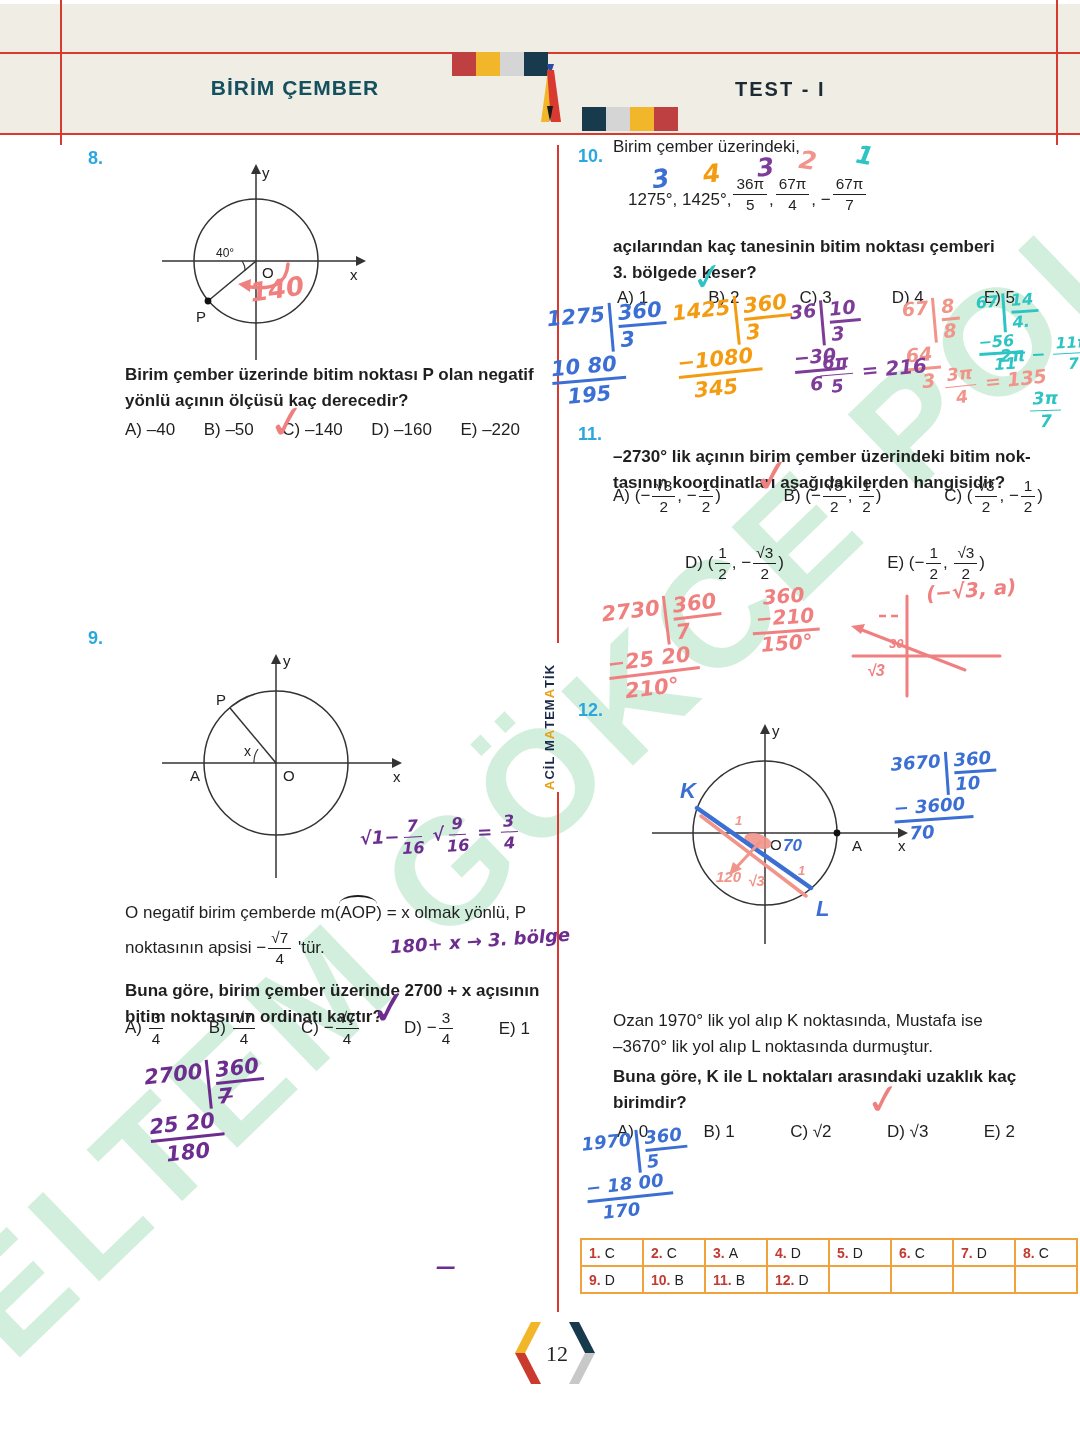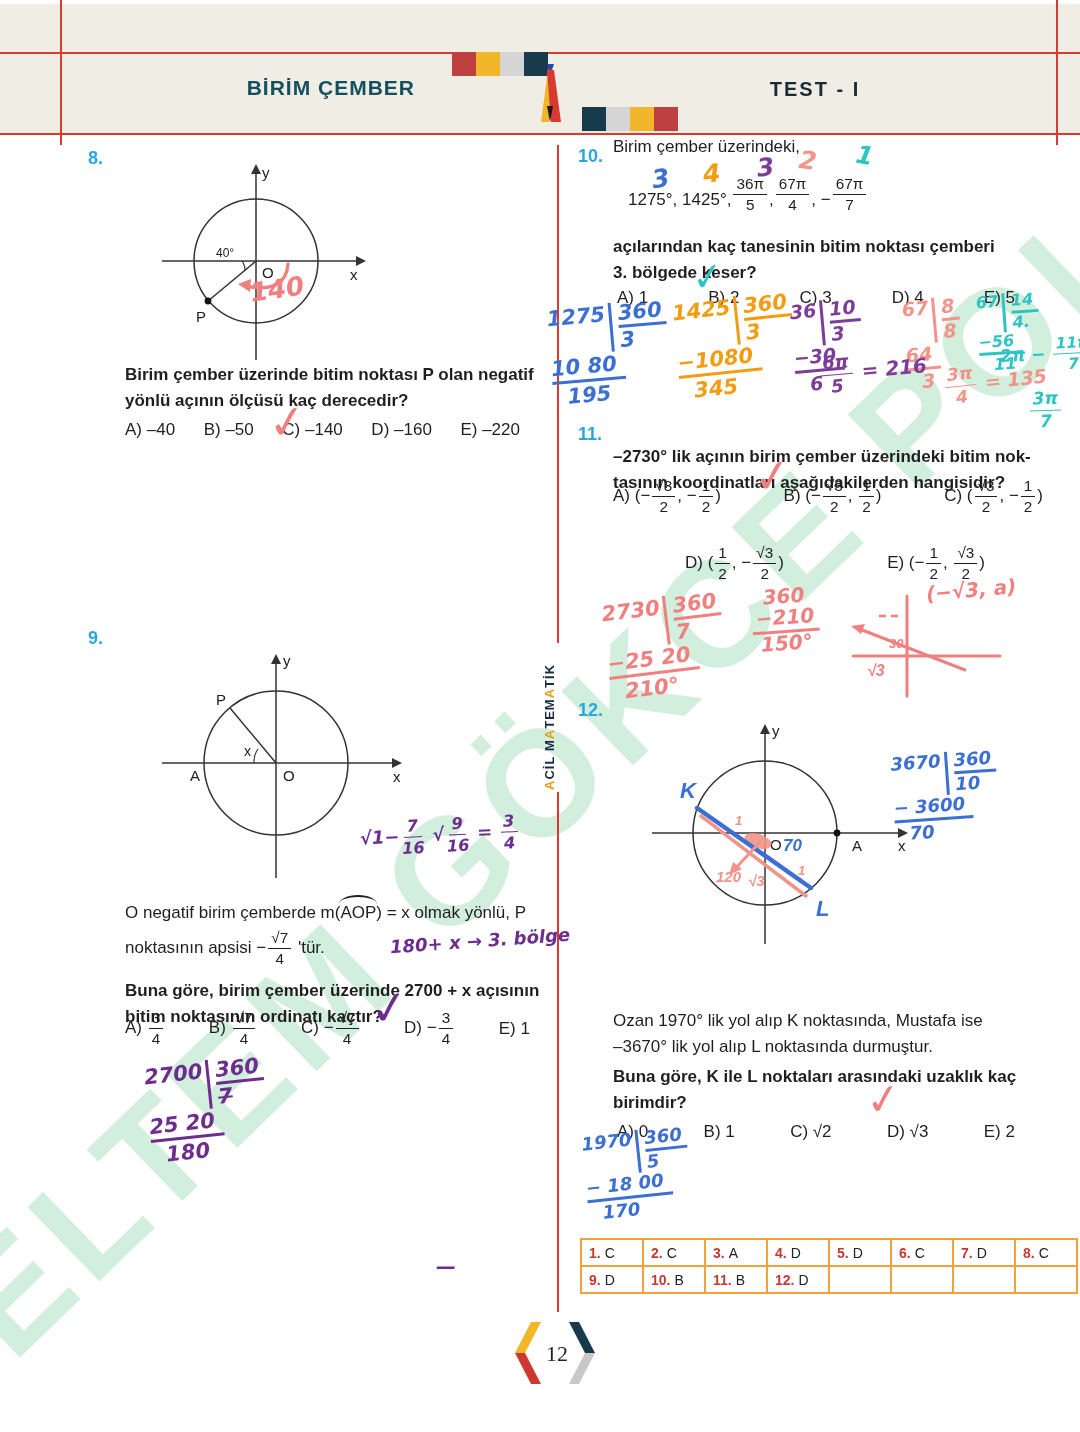--- a/index.html
+++ b/index.html
@@ -2,23 +2,23 @@
 <html><head>
 <meta charset="utf-8">
 <style>
   html,body{margin:0;padding:0;background:#ffffff;}
   .page{position:relative;width:1080px;height:1432px;background:#ffffff;overflow:hidden;
         font-family:"Liberation Sans",sans-serif;color:#1f1f1f;}
   
   .hdr-band{position:absolute;left:0;top:4px;width:1080px;height:130px;background:#f0ede5;}
   .hline{position:absolute;left:0;width:1080px;height:0;border-top:2px solid #d93a30;}
   .vline{position:absolute;top:0;height:145px;width:0;border-left:2px solid #d93a30;}
-  .hdr-title{position:absolute;left:175px;top:76px;width:240px;text-align:right;
+  .hdr-title{position:absolute;left:175px;top:76px;width:240px;text-align:center;
              font-size:21px;font-weight:bold;letter-spacing:1px;color:#15505f;}
-  .hdr-test{position:absolute;left:735px;top:78px;width:160px;text-align:center;
+  .hdr-test{position:absolute;left:735px;top:78px;width:160px;
             font-size:20px;font-weight:bold;letter-spacing:2px;color:#1b2a33;}
   .sq{position:absolute;width:24px;height:24px;}
   
   .divider-seg{position:absolute;left:557px;width:0;border-left:2px solid #d93a30;}
   .brand-vert{position:absolute;left:542px;top:645px;height:145px;width:22px;
               writing-mode:vertical-rl;transform:rotate(180deg);
               font-size:13px;font-weight:bold;letter-spacing:1px;color:#1c2a4a;white-space:nowrap;}
   .brand-a{color:#e8a117;}
   .qnum{position:absolute;font-size:18px;font-weight:bold;color:#29a8df;}
   .stem{position:absolute;font-size:17px;line-height:1.55;}

